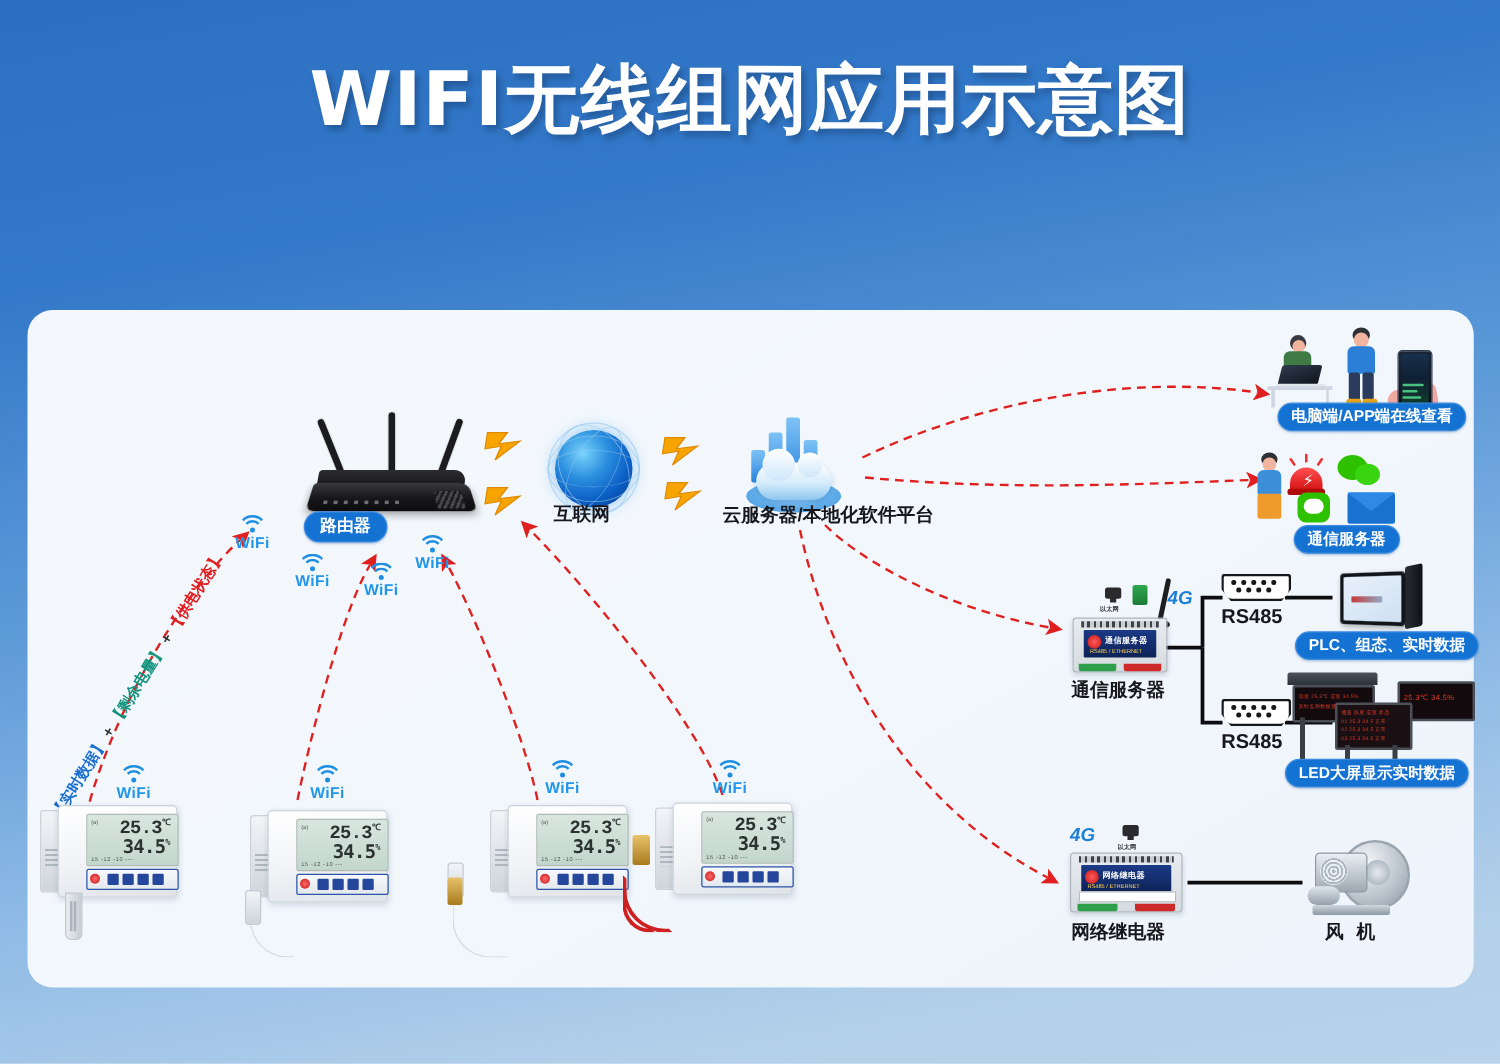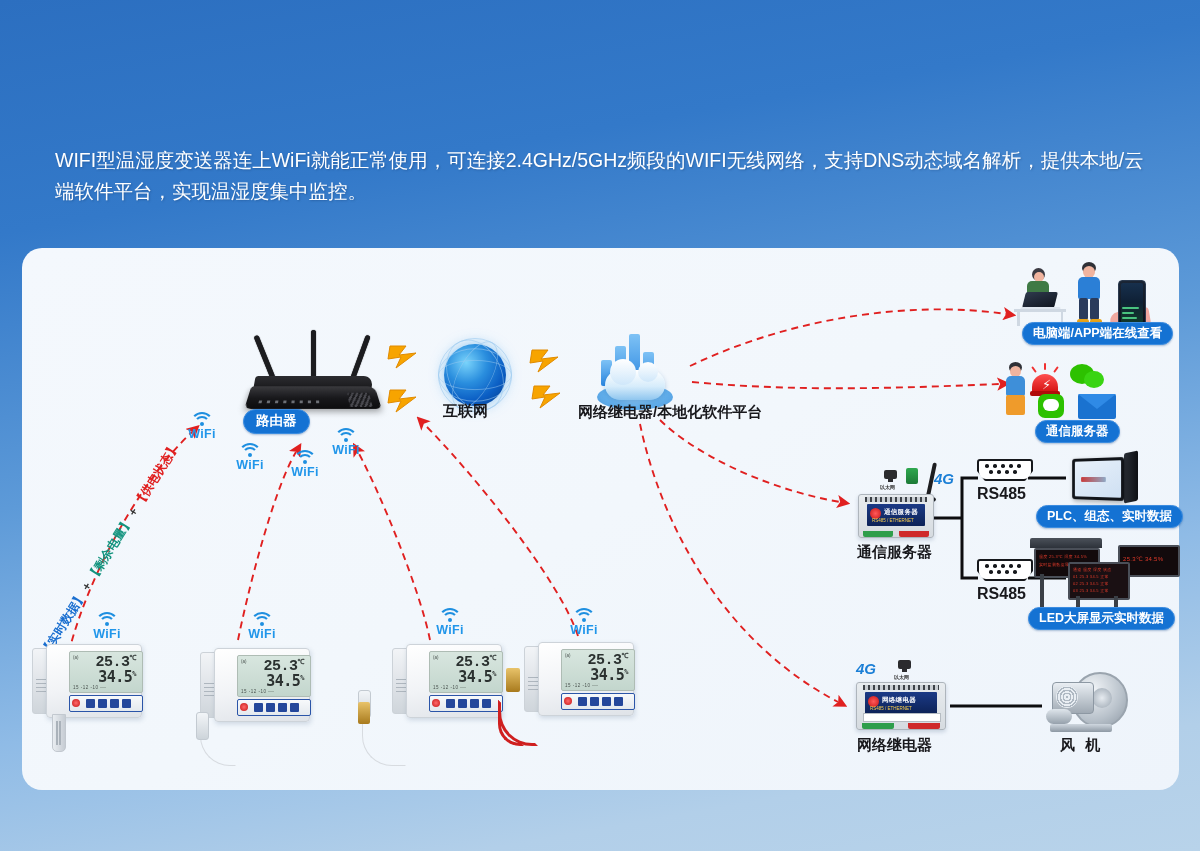--- a/index.html
+++ b/index.html
@@ -227,21 +227,21 @@
   .small-icon-lbl{position:absolute;font-size:5px;color:#333;font-weight:bold;white-space:nowrap;}
   .g4{position:absolute;font-size:15px;font-weight:bold;color:#1b7fd6;font-style:italic;}
   .eth{position:absolute;width:13px;height:9px;background:#2b2b2e;border-radius:2px;}
   .eth:after{content:"";position:absolute;left:4px;top:8px;width:5px;height:4px;background:#2b2b2e;}
 </style>
 </head>
 <body>
 
 <div class="stage">
 
-  <div class="subtitle">WIFI型温湿度变送器连上WiFi就能正常使用，可连接2.4GHz/5GHz频段的WIFI无线网络，支持DNS动态域名解析，提供本地/云端软件平台，实现温湿度集中监控。</div>
+  <div class="title">WIFI无线组网应用示意图</div>
 
   <div class="panel"></div>
 
   <svg class="overlay" viewBox="0 0 1200 851">
     <defs>
       <marker id="ah" markerWidth="7" markerHeight="7" refX="1.5" refY="3.5" orient="auto">
         <path d="M0,0 L7,3.5 L0,7 L1.6,3.5 Z" fill="#e02020"></path>
       </marker>
     </defs>
     <g stroke="#e02020" stroke-width="1.9" fill="none" stroke-dasharray="7 5" marker-end="url(#ah)">
@@ -314,21 +314,21 @@
   </div>
 
   <div class="cloudsrv">
     <div class="bar" style="left:16px;height:26px;"></div>
     <div class="bar" style="left:30px;height:40px;"></div>
     <div class="bar" style="left:44px;height:52px;"></div>
     <div class="bar" style="left:58px;height:34px;"></div>
     <div class="disc"></div>
     <div class="cloud"></div>
   </div>
-  <div class="caption" style="left:578px;top:403px;">网络继电器/本地化软件平台</div>
+  <div class="caption" style="left:578px;top:403px;">云服务器/本地化软件平台</div>
 
   <div class="pcapp">
 
     <div class="figure">
       <div class="fig-head" style="left:22px;top:6px;width:13px;height:13px;background:#3b3a42;"></div>
       <div class="fig-head" style="left:24px;top:10px;width:10px;height:10px;background:#f0b49f;"></div>
       <div class="fig-body" style="left:17px;top:19px;width:22px;height:20px;background:#3f7a45;"></div>
       <div class="fig-leg" style="left:18px;top:37px;width:24px;height:9px;background:#1f3c6e;"></div>
     </div>
     <div class="laptop">

